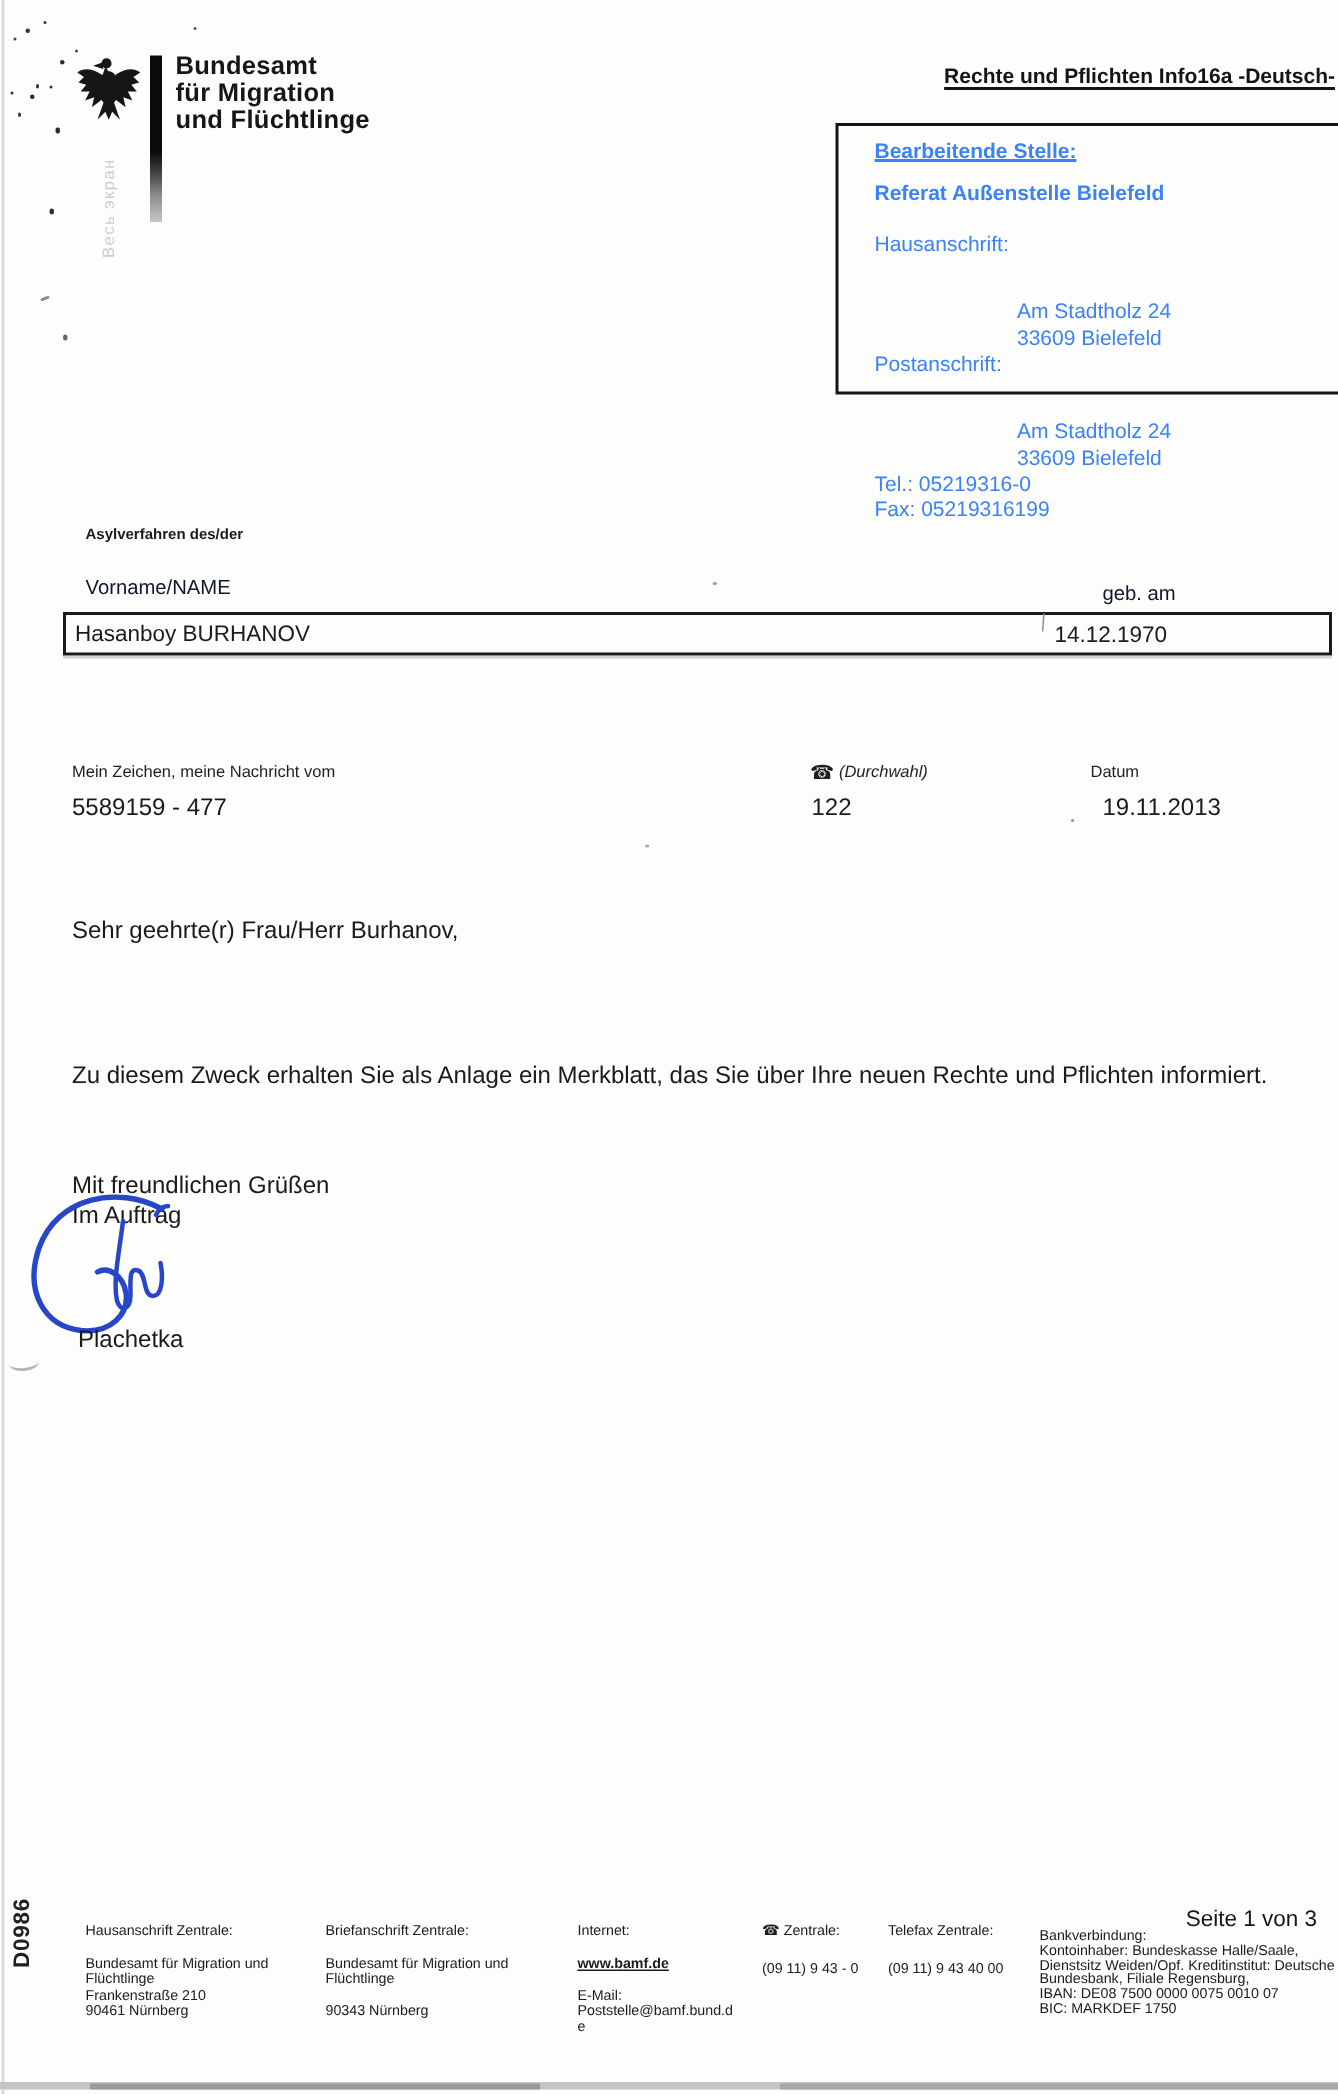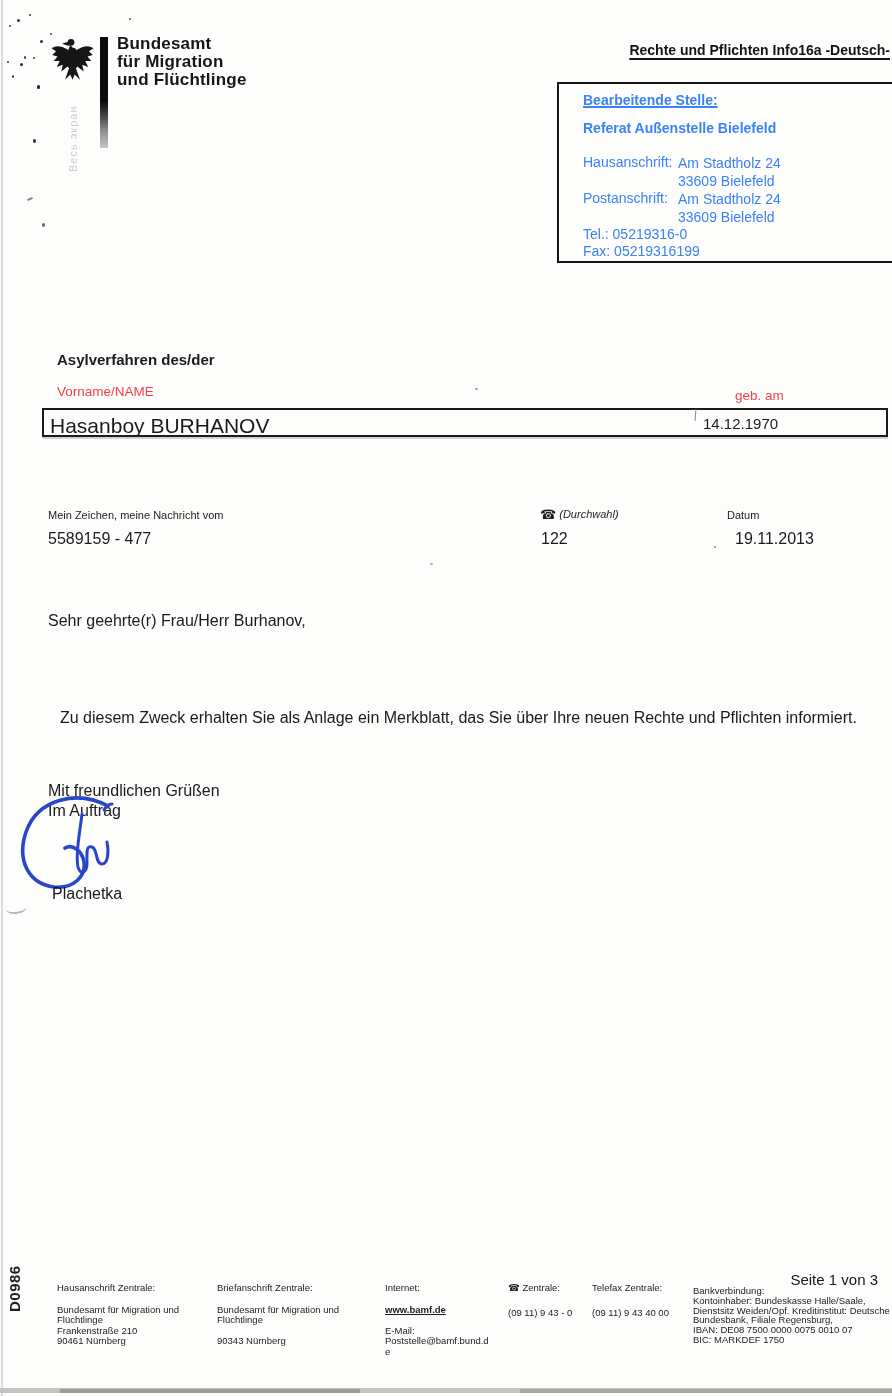--- a/index.html
+++ b/index.html
@@ -13,45 +13,45 @@
   .logo-text{left:117px;top:35px;font-size:17px;font-weight:bold;line-height:18px;letter-spacing:.2px;color:#161616;}
   .logo-bar{left:100px;top:37px;width:8px;height:111px;background:linear-gradient(#0b0b0b 0%,#0b0b0b 58%,#4a4a4a 72%,#8d8d8d 84%,#c7c7c7 100%);}
   .doc-ref{right:2px;top:42px;font-size:14px;font-weight:bold;text-decoration:underline;text-decoration-thickness:2px;text-underline-offset:3px;color:#141414;}
   
   .office-box{left:557px;top:82px;width:340px;height:181px;border:2px solid #151515;box-sizing:border-box;padding:8px 0 0 24px;font-size:14px;line-height:17px;color:#3b82f6;}
   .office-title{font-weight:bold;text-decoration:underline;text-decoration-thickness:2px;}
   .office-dept{font-weight:bold;margin-top:11px;}
   .office-rows{margin-top:17px;}
   .office-row{display:flex;}
   .office-label{width:95px;flex:0 0 95px;}
-  .office-val{line-height:18px;}
+  .office-val{line-height:18px;margin-top:44px;}
   .office-tel{margin-top:0px;line-height:17px;}
   
-  .case-head{left:57px;top:351px;font-size:15px;font-weight:bold;}
-  .fld-label{font-size:13.5px;color:#ef4444;}
+  .case-head{left:57px;top:351px;font-size:10px;font-weight:bold;}
+  .fld-label{font-size:13.5px;color:#0f172a;}
   .name-label{left:57px;top:384px;}
   .dob-label{left:707px;top:388px;margin-left:28px;}
   .name-box{left:42px;top:408px;width:846px;height:29px;border:2px solid #1a1a1a;box-sizing:border-box;box-shadow:0 2px 0 rgba(130,130,130,.35);}
-  .name-val{left:50px;top:414px;font-size:21px;}
+  .name-val{left:50px;top:414px;font-size:15px;}
   .dob-val{left:703px;top:415px;font-size:15px;}
   .name-divider{left:695px;top:409px;width:1px;height:12px;background:#8a8a8a;transform:rotate(4deg);}
   
   .sm-label{font-size:11px;color:#1e1e1e;}
   .ref-label{left:48px;top:509px;}
   .ref-val{left:48px;top:530px;font-size:16px;}
   .dial-label{left:540px;top:507px;font-style:italic;}
   .phone-glyph{font-size:13px;vertical-align:-1px;}
   .dial-val{left:541px;top:530px;font-size:16px;}
   .date-label{left:727px;top:509px;}
   .date-val{left:735px;top:530px;font-size:16px;}
   
   .bodytxt{left:48px;width:812px;font-size:16px;line-height:20px;color:#1a1a1a;}
   .salutation{top:611px;}
   .para1{top:648px;}
-  .para2{top:708px;margin-left:12px;}
+  .para2{top:708px;}
   .closing{top:781px;}
   .by-order{top:801px;}
   .signer{top:884px;left:52px;}
   .signature{left:16px;top:792px;width:124px;height:98px;}
   
   .scan-code{left:6px;top:1312px;width:56px;font-size:15px;font-weight:bold;transform:rotate(-90deg);transform-origin:left top;letter-spacing:.5px;color:#202020;}
   .watermark{left:67px;top:172px;width:82px;font-size:11px;color:#c9cdd5;transform:rotate(-90deg);transform-origin:left top;letter-spacing:1px;}
   .page-ind{right:14px;top:1271px;font-size:15px;color:#161616;}
   .fcol{font-size:9.5px;line-height:10.5px;color:#1c1c1c;}
   .f-label{margin-bottom:11px;white-space:nowrap;}

